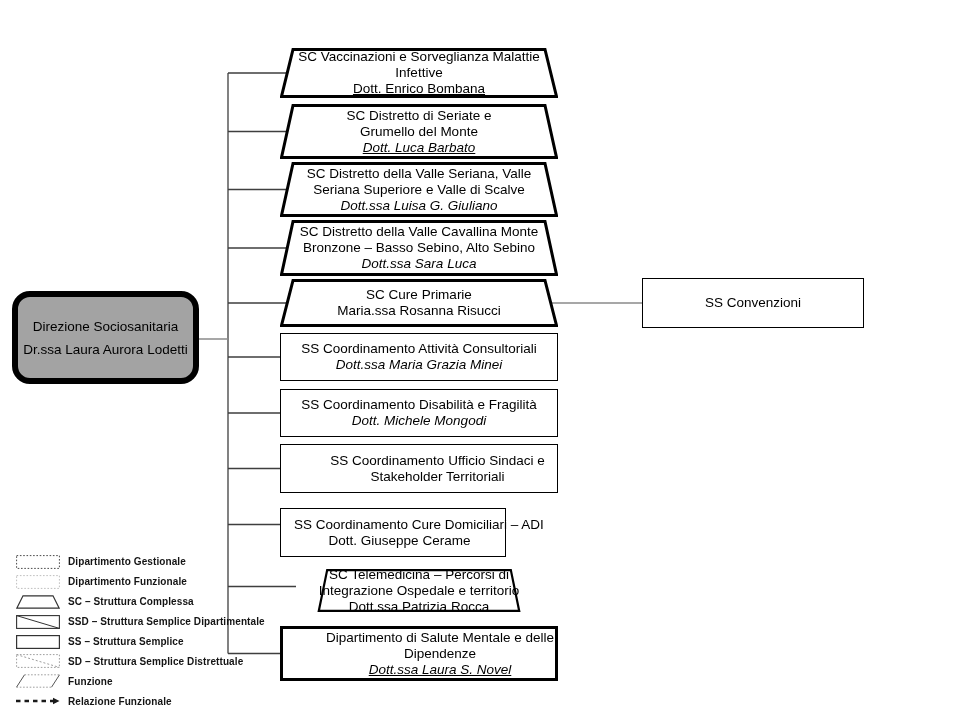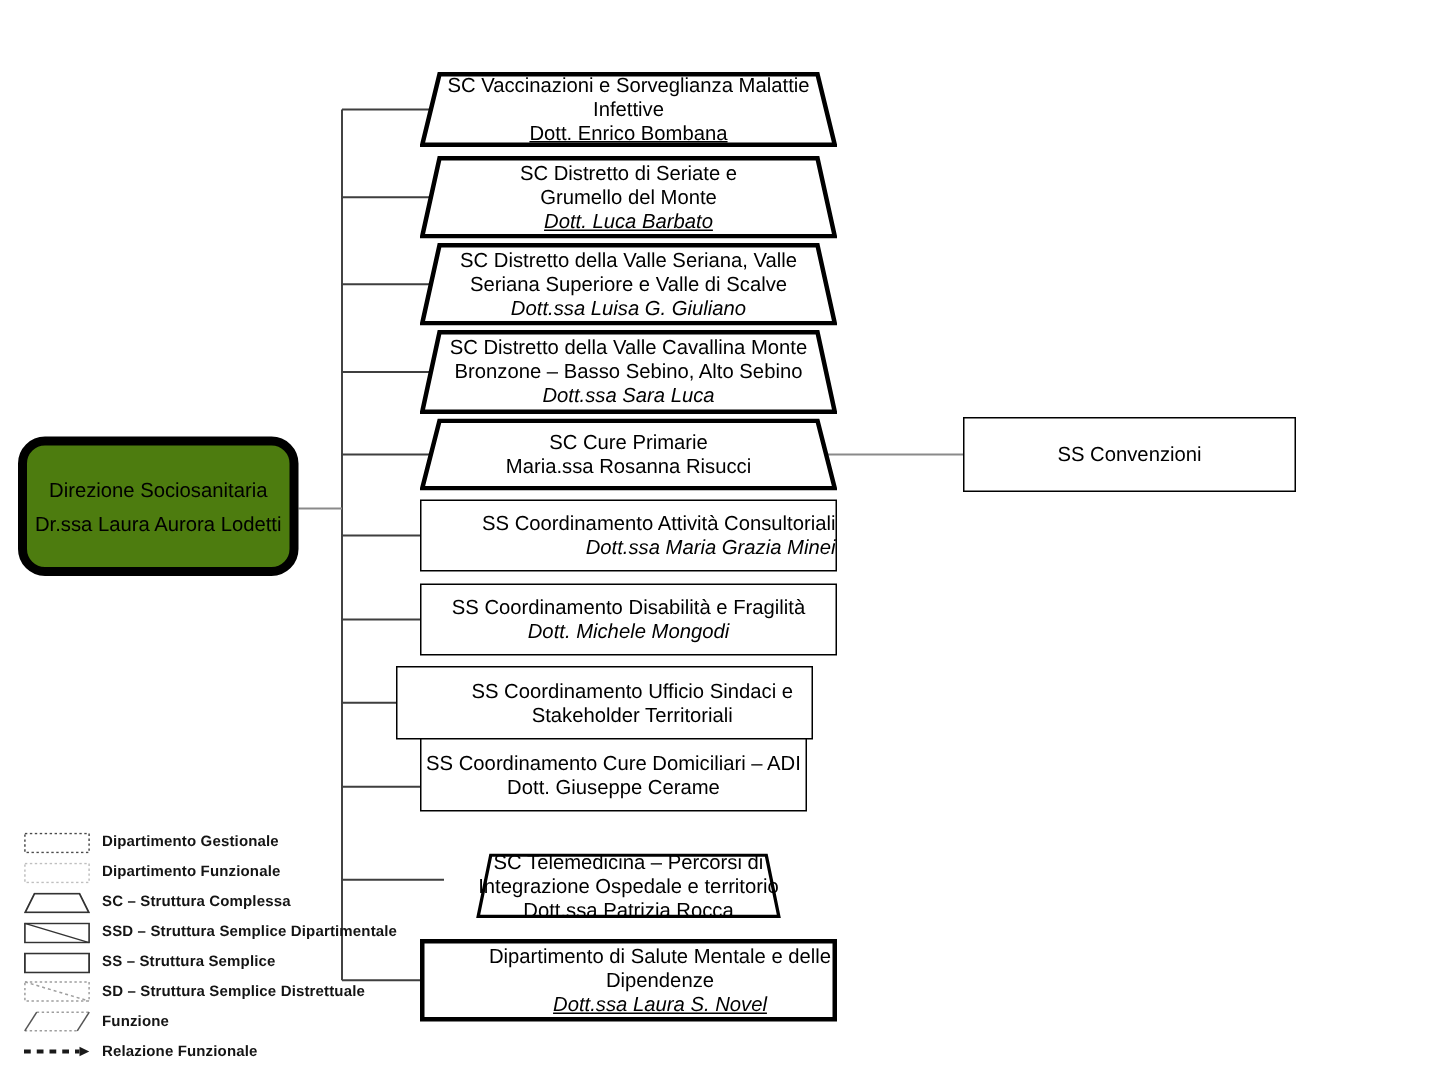--- a/index.html
+++ b/index.html
@@ -10,21 +10,21 @@
   #connectors{position:absolute;left:0;top:0;width:960px;height:720px;z-index:1;}
   #org-nodes{position:absolute;left:0;top:0;width:100%;height:100%;z-index:2;}
   .node{
     position:absolute;display:flex;align-items:center;justify-content:center;
     text-align:center;box-sizing:border-box;font-size:13.5px;line-height:16px;
   }
   .node .shape-svg{position:absolute;left:0;top:0;width:100%;height:100%;z-index:0;}
   .node .node-text{position:relative;z-index:1;width:100%;}
   .node.rect{background:#fff;border:1.2px solid #000;}
   .node.rect-thick{background:#fff;border:3px solid #000;}
-  .node.rounded-thick{background:#4d7c0f;border:6px solid #000;border-radius:18px;}
+  .node.rounded-thick{background:#a3a3a3;border:6px solid #000;border-radius:18px;}
   .title-line{white-space:nowrap;}
   .person{white-space:nowrap;}
   .person.italic{font-style:italic;}
   .person.underline{text-decoration:underline;}
   .root-node{left:12px;top:291px;width:187px;height:93px;}
   .root-line{white-space:nowrap;font-size:13.5px;line-height:23px;}
   .side-node{left:642px;top:278px;width:222px;height:50px;}
   .legend{position:absolute;left:16px;top:552px;z-index:2;}
   .legend-row{display:flex;align-items:center;height:19.9px;}
   .legend-shape{flex:0 0 44px;}
@@ -100,39 +100,39 @@
       </div>
       <div class="node trapezoid" style="left: 280px; top: 279px; width: 278px; height: 48px;">
         <svg viewBox="0 0 278 48" class="shape-svg">
           <polygon points="13,1.5 265,1.5 276.5,46.5 1.5,46.5" fill="#ffffff" stroke="#000000" stroke-width="3"></polygon>
         </svg>
         <div class="node-text">
           <div class="title-line">SC Cure Primarie</div>
           <div class="person">Maria.ssa Rosanna Risucci</div>
         </div>
       </div>
-      <div class="node rect" style="left: 280px; top: 333px; width: 278px; height: 48px; text-align: right;">
+      <div class="node rect" style="left: 280px; top: 333px; width: 278px; height: 48px;">
         <div class="node-text">
           <div class="title-line">SS Coordinamento Attività Consultoriali</div>
           <div class="person italic">Dott.ssa Maria Grazia Minei</div>
         </div>
       </div>
       <div class="node rect" style="left: 280px; top: 389px; width: 278px; height: 48px;">
         <div class="node-text">
           <div class="title-line">SS Coordinamento Disabilità e Fragilità</div>
           <div class="person italic">Dott. Michele Mongodi</div>
         </div>
       </div>
-      <div class="node rect" style="left: 264px; top: 444px; width: 278px; height: 49px; padding-left: 37px;">
+      <div class="node rect" style="left: 280px; top: 444px; width: 278px; height: 49px; padding-left: 37px;">
         <div class="node-text">
           <div class="title-line">SS Coordinamento Ufficio Sindaci e</div>
           <div class="title-line">Stakeholder Territoriali</div>
         </div>
       </div>
-      <div class="node rect" style="left: 280px; top: 492px; width: 258px; height: 49px;">
+      <div class="node rect" style="left: 280px; top: 508px; width: 226px; height: 49px; padding-left: 13px;">
         <div class="node-text">
           <div class="title-line">SS Coordinamento Cure Domiciliari – ADI</div>
           <div class="person">Dott. Giuseppe Cerame</div>
         </div>
       </div>
       <div class="node trapezoid" style="left: 280px; top: 569px; width: 278px; height: 43px;">
         <svg viewBox="0 0 278 59" class="shape-svg">
           <polygon points="13,1.5 265,1.5 276.5,57.5 1.5,57.5" fill="#ffffff" stroke="#000000" stroke-width="3"></polygon>
         </svg>
         <div class="node-text">

